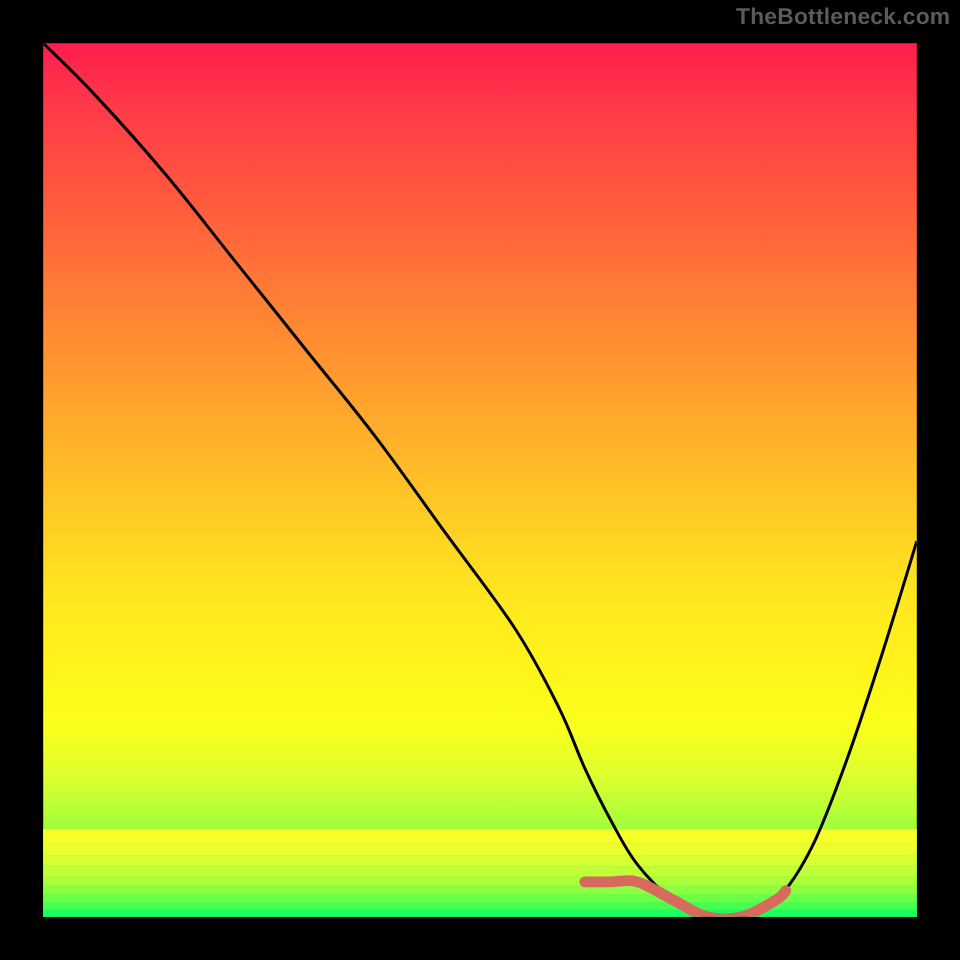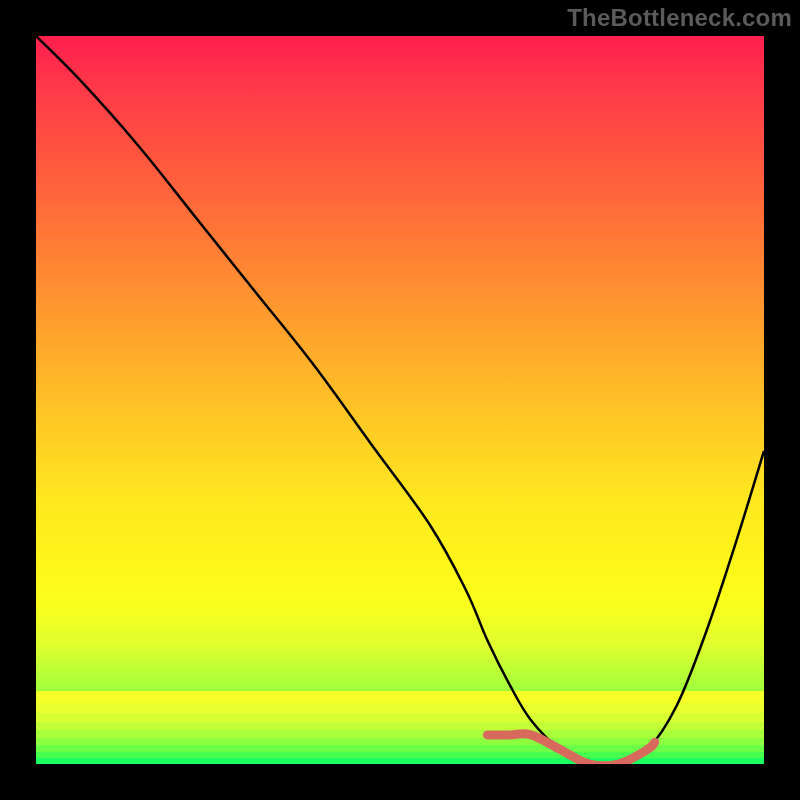--- a/index.html
+++ b/index.html
@@ -15,21 +15,21 @@
     position: relative;
     width: 800px;
     height: 800px;
     background: #000;
   }
   .watermark {
     position: absolute;
     top: 4px;
     right: 8px;
     color: #5b5b5b;
-    font-size: 24px;
+    font-size: 19px;
     font-weight: 600;
     z-index: 20;
     letter-spacing: 0.2px;
   }
   .plot {
     position: absolute;
     left: 36px;
     top: 36px;
     width: 728px;
     height: 728px;

